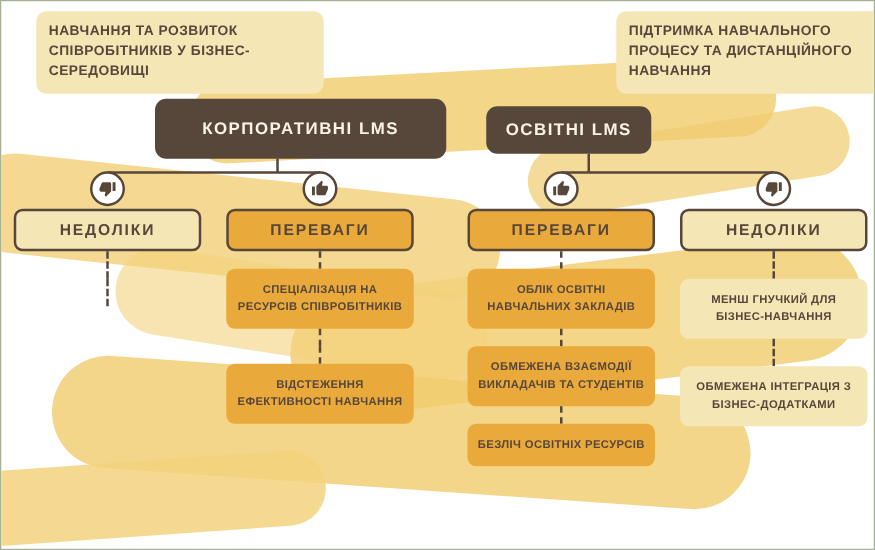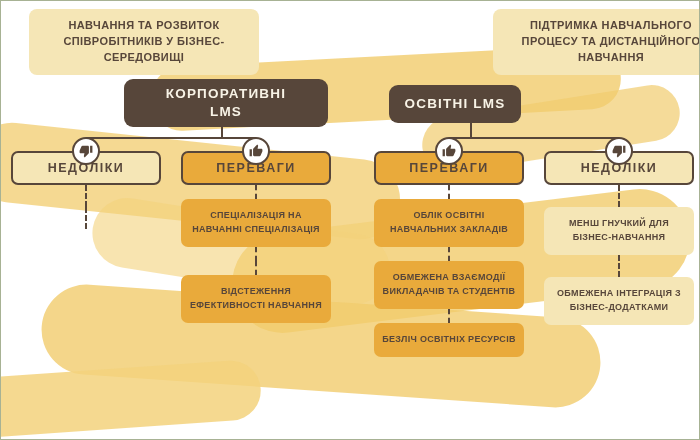--- a/index.html
+++ b/index.html
@@ -17,42 +17,42 @@
   .s3{left:230px;top:210px;width:460px;height:100px;background:#F3D27C;transform:rotate(-7deg);border-radius:50px;opacity:.9;}
   .s4{left:40px;top:300px;width:560px;height:90px;background:#F1CC6D;transform:rotate(4deg);border-radius:45px;opacity:.8;}
   .s5{left:-40px;top:368px;width:300px;height:60px;background:#F3D27C;transform:rotate(-4deg);border-radius:30px;opacity:.85;}
   .s6{left:420px;top:100px;width:260px;height:56px;background:#F1CC6D;transform:rotate(-9deg);border-radius:28px;opacity:.7;}
   .s7{left:90px;top:215px;width:300px;height:70px;background:#F3D27C;transform:rotate(9deg);border-radius:35px;opacity:.6;}
 
   .lines{position:absolute;left:0;top:0;z-index:1;}
 
   .note{
     position:absolute;z-index:2;background:#F5E6B6;border-radius:8px;
-    padding:9px 10px;text-align:center;font-weight:bold;font-size:11px;
+    padding:9px 10px;text-align:left;font-weight:bold;font-size:11px;
     line-height:1.45;letter-spacing:.4px;
   }
   .note-left{left:28px;top:8px;width:230px;box-sizing:border-box;}
   .note-right{left:452px;top:8px;width:236px;box-sizing:border-box;margin-left:40px;}
 
   .root{
     position:absolute;z-index:2;background:#57463A;color:#F8F3E6;
     border-radius:9px;display:flex;align-items:center;justify-content:center;
     text-align:center;font-weight:bold;font-size:13.5px;letter-spacing:1.2px;
     line-height:1.3;box-sizing:border-box;
   }
-  .root-left{left:123px;top:78px;width:204px;min-height:48px;padding:6px 28px;}
+  .root-left{left:123px;top:78px;width:233px;min-height:48px;padding:6px 28px;}
   .root-right{left:388px;top:84px;width:132px;min-height:38px;padding:6px 10px;}
 
   .badge{
     position:absolute;z-index:3;top:136px;width:28px;height:28px;border-radius:50%;
     background:#ffffff;border:2px solid #57463A;box-sizing:border-box;
     display:flex;align-items:center;justify-content:center;
   }
 
-  .col{position:absolute;z-index:2;top:150px;width:150px;display:flex;flex-direction:column;align-items:center;}
+  .col{position:absolute;z-index:2;top:166px;width:150px;display:flex;flex-direction:column;align-items:center;}
   .colhead{
     width:150px;height:34px;box-sizing:border-box;border:2px solid #57463A;border-radius:7px;
     display:flex;align-items:center;justify-content:center;
     font-weight:bold;font-size:12.5px;letter-spacing:1.5px;
   }
   .cream{background:#F5E6B6;}
   .gold{background:#E9AA3B;}
   .item{
     width:150px;box-sizing:border-box;border-radius:7px;
     display:flex;align-items:center;justify-content:center;text-align:center;
@@ -115,21 +115,21 @@
 
   <div class="col col-cream" style="left:10px">
     <div class="colhead cream">НЕДОЛІКИ</div>
     <div class="dash"></div>
     <div class="dash"></div>
   </div>
 
   <div class="col" style="left:180px">
     <div class="colhead gold">ПЕРЕВАГИ</div>
     <div class="dash"></div>
-    <div class="item gold">СПЕЦІАЛІЗАЦІЯ НА НАВЧАННІ СПЕЦІАЛІЗАЦІЯ</div>
+    <div class="item gold">СПЕЦІАЛІЗАЦІЯ НА РЕСУРСІВ СПІВРОБІТНИКІВ</div>
     <div class="dash"></div>
     <div class="dash"></div>
     <div class="item gold">ВІДСТЕЖЕННЯ ЕФЕКТИВНОСТІ НАВЧАННЯ</div>
   </div>
 
   <div class="col" style="left:373px">
     <div class="colhead gold">ПЕРЕВАГИ</div>
     <div class="dash"></div>
     <div class="item gold">ОБЛІК ОСВІТНІ НАВЧАЛЬНИХ ЗАКЛАДІВ</div>
     <div class="dash"></div>

